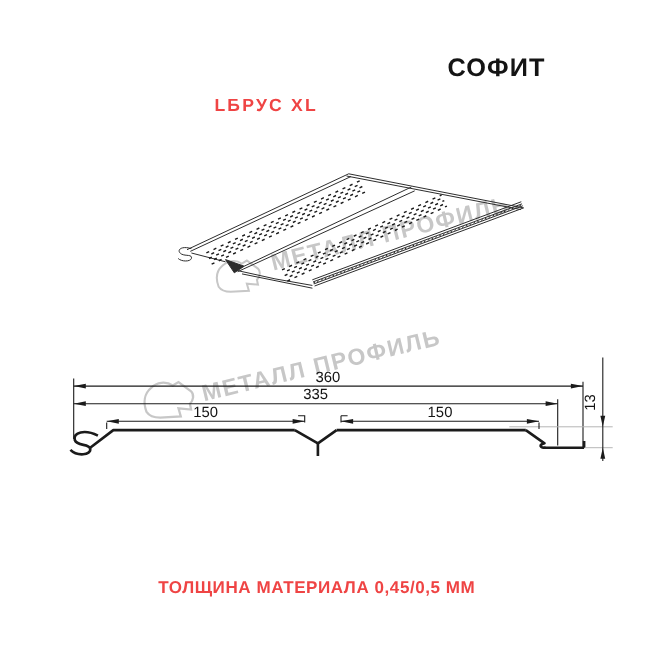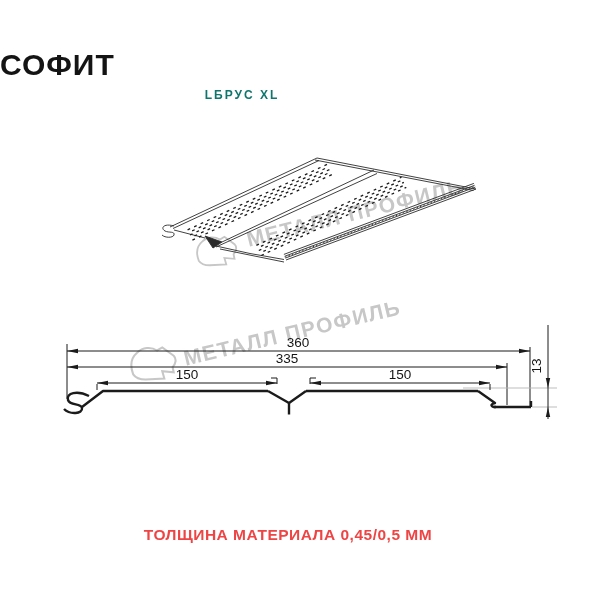--- a/index.html
+++ b/index.html
@@ -1,23 +1,23 @@
 <!DOCTYPE html>
 <html><head>
 <meta charset="utf-8">
 <style>
   html,body{margin:0;padding:0;}
   body{width:600px;height:600px;background:#ffffff;position:relative;overflow:hidden;
        font-family:"Liberation Sans", sans-serif;}
   .stage{position:absolute;inset:0;background:#ffffff;}
 
-  .title{position:absolute;top:48px;left:0;width:496px;text-align:left;
-         font-size:30px;font-weight:800;letter-spacing:1px;color:#141414;}
+  .title{position:absolute;top:48px;left:0;width:496px;text-align:right;
+         font-size:23px;font-weight:800;letter-spacing:1px;color:#141414;}
   .subtitle{position:absolute;top:88px;left:0;width:484px;text-align:center;
-            font-size:12px;font-weight:700;letter-spacing:2px;color:#0f766e;}
+            font-size:16px;font-weight:700;letter-spacing:2px;color:#ef4444;}
 
   .wm-text{position:absolute;font-size:21px;font-weight:700;letter-spacing:1.5px;
            color:#c7c7c7;white-space:nowrap;transform-origin:0 50%;z-index:1;}
   .wm1t{left:247px;top:228px;transform:rotate(-14deg);}
   .wm2t{left:184px;top:347px;transform:rotate(-13.5deg);}
   .wm-logo{position:absolute;z-index:1;}
   .wm1l{left:193px;top:235px;}
   .wm2l{left:128px;top:345px;}
 
   .view3d{position:absolute;left:150px;top:140px;z-index:2;}

